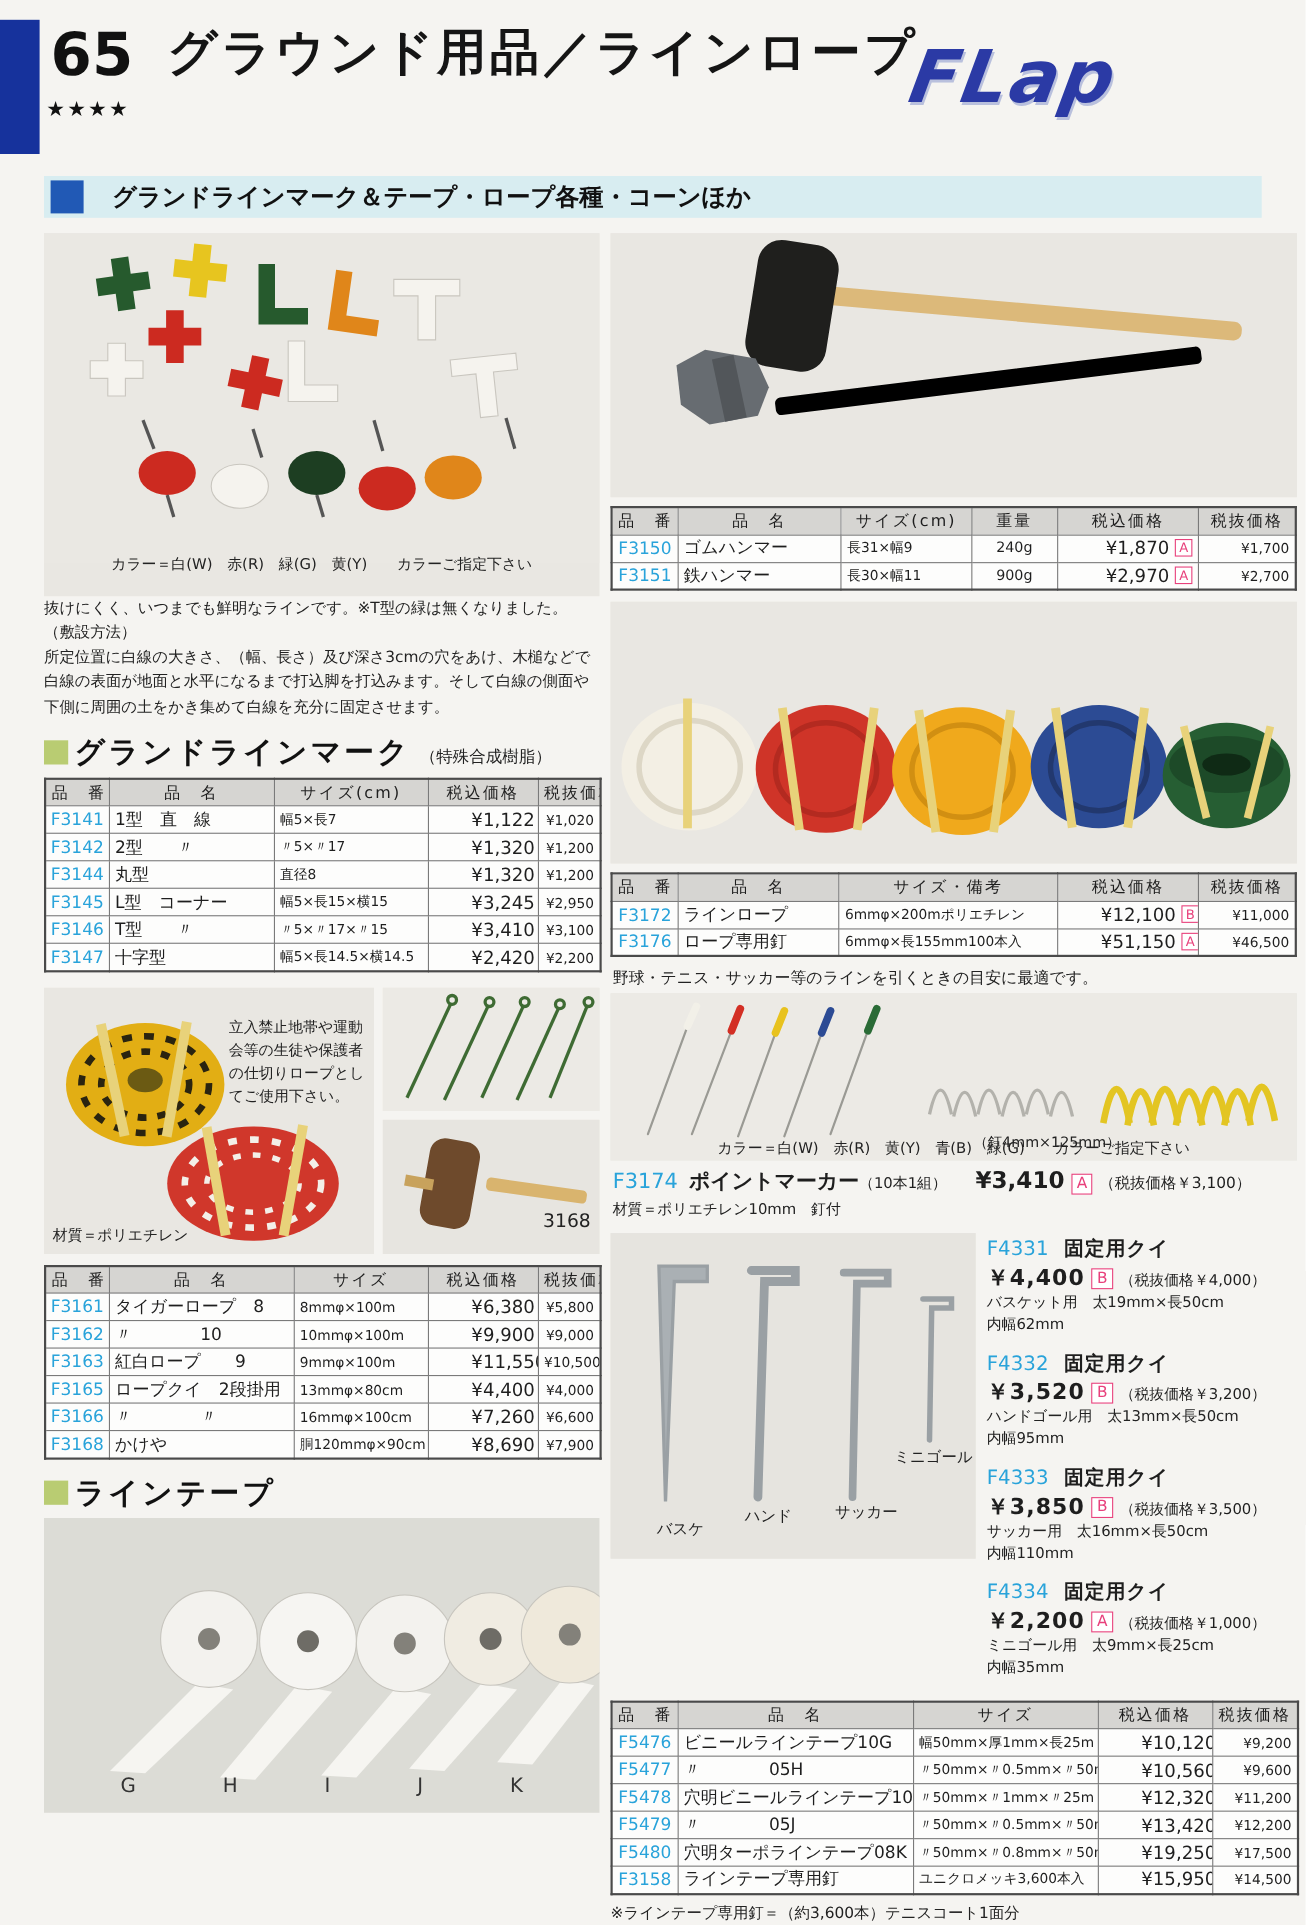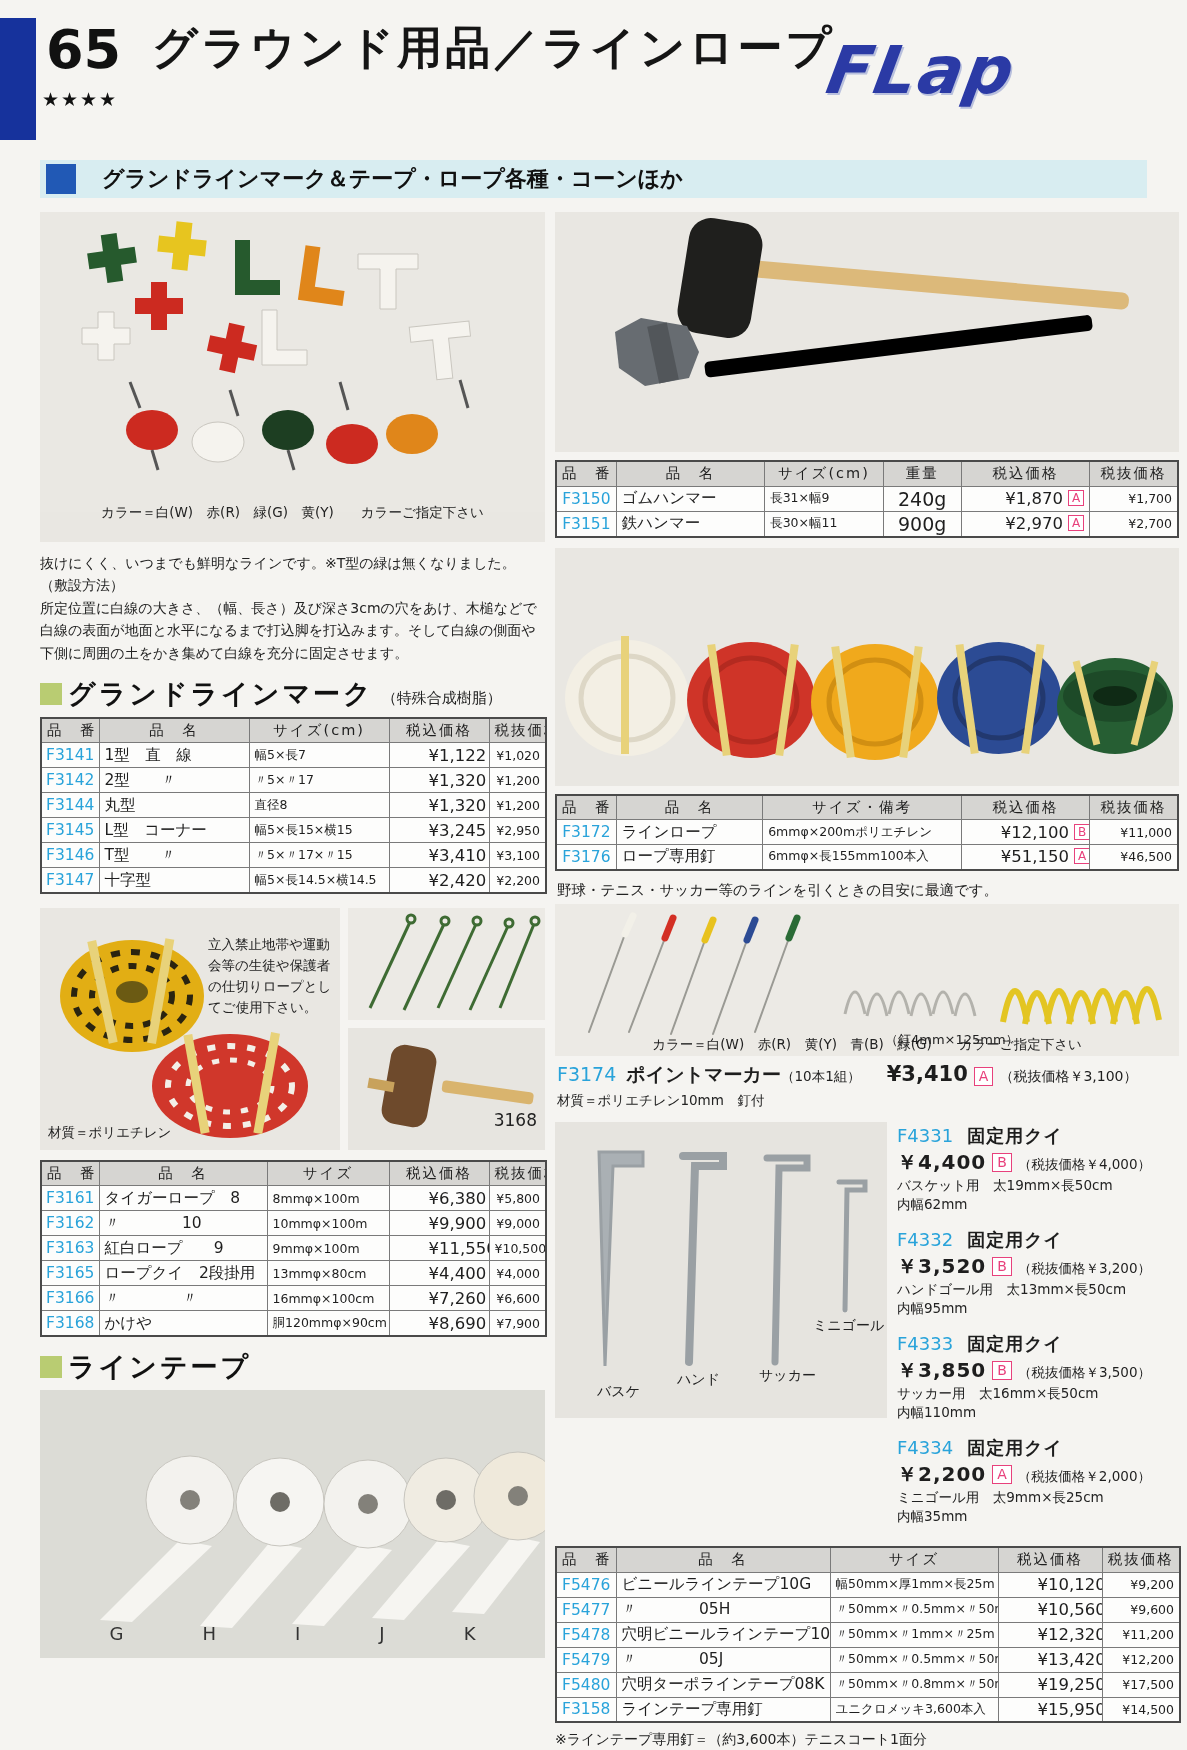--- a/index.html
+++ b/index.html
@@ -29,33 +29,33 @@
   .photo svg{display:block;}
   .photo-caption{position:absolute;left:0;right:0;text-align:center;font-size:13.5px;color:#222;}
 
   
   table{border-collapse:collapse;width:100%;background:#fdfdfc;table-layout:fixed;border:2px solid #4a4a4a;}
   th{background:#d6d5d2;font-weight:normal;font-size:14.5px;letter-spacing:2px;}
   th,td{border:1px solid #7a7a7a;padding:1px 5px;height:25px;box-sizing:border-box;overflow:hidden;white-space:nowrap;}
   td.col-code{color:#29a3da;font-size:15.5px;text-align:center;padding:1px 2px;}
   td.col-name{font-size:15.5px;}
   td.col-size{font-size:12.5px;}
-  td.col-weight{font-size:19px;text-align:center;}
+  td.col-weight{font-size:13px;text-align:center;}
   td.col-priceGrade{font-size:16.5px;text-align:right;font-weight:500;padding-left:39px;}
   td.col-excl{font-size:12.5px;text-align:right;}
   .grade{display:inline-block;color:#e8417c;border:1px solid #e8417c;font-size:12px;line-height:14px;
          padding:0 3px;margin-left:5px;background:#fff;vertical-align:2px;}
 
   
   .sec-head{display:flex;align-items:baseline;margin:12px 0 5px 0;}
   .sec-head .gsq{width:22px;height:22px;background:#b9cc72;margin-right:6px;flex:none;align-self:center;}
   .sec-head .t{font-size:27px;font-weight:bold;letter-spacing:3px;color:#111;}
   .sec-head .sub{font-size:15px;margin-left:8px;color:#222;}
 
-  .desc{font-size:14px;line-height:1.6;color:#222;margin-top:10px;}
+  .desc{font-size:14px;line-height:1.6;color:#222;margin-top:0;}
   .desc p{margin:0;}
 
   
   .pm-note{font-size:14.5px;margin:10px 0 4px 2px;color:#222;}
   .pm-line{margin:6px 0 2px 2px;display:flex;align-items:baseline;}
   .pm-code{color:#29a3da;font-size:19px;margin-right:10px;}
   .pm-name{font-size:19px;font-weight:bold;}
   .pm-qty{font-size:13.5px;}
   .pm-price{font-size:21px;font-weight:bold;margin-left:26px;}
   .grade-lg{display:inline-block;color:#e8417c;border:1px solid #e8417c;font-size:14px;line-height:17px;
@@ -571,21 +571,21 @@
               </div>
             <div class="kui-l2"><span class="kui-price">￥3,850</span><span class="grade-lg">B</span><span class="kui-excl">（税抜価格￥3,500）</span></div>
             <div class="kui-use">サッカー用　太16mm×長50cm</div>
             <div class="kui-width">内幅110mm</div>
           </div>
           <div class="kui-item">
             <div class="kui-l1">
                 <span class="kui-code">F4334</span>
                 <span class="kui-name">固定用クイ</span>
               </div>
-            <div class="kui-l2"><span class="kui-price">￥2,200</span><span class="grade-lg">A</span><span class="kui-excl">（税抜価格￥2,000）</span></div>
+            <div class="kui-l2"><span class="kui-price">￥2,200</span><span class="grade-lg">A</span><span class="kui-excl">（税抜価格￥1,000）</span></div>
             <div class="kui-use">ミニゴール用　太9mm×長25cm</div>
             <div class="kui-width">内幅35mm</div>
           </div>
         </div>
       </div>
 
       <table style="margin-top:6px;">
         <colgroup>
             <col style="width:60px">
             <col style="width:214px">

